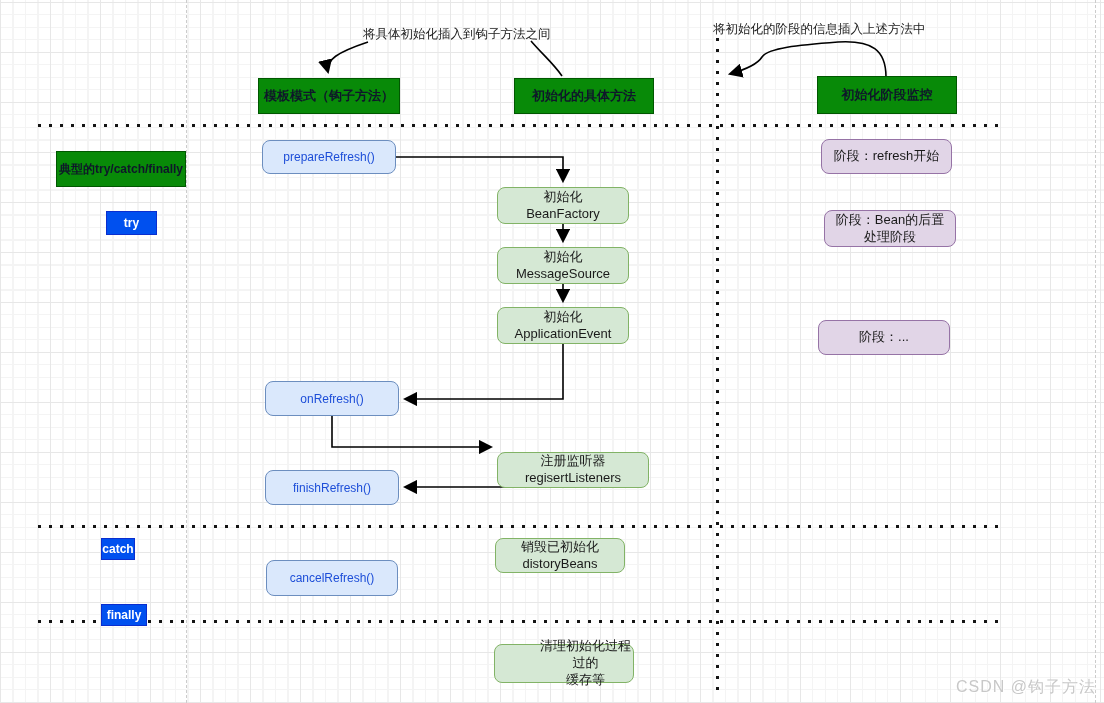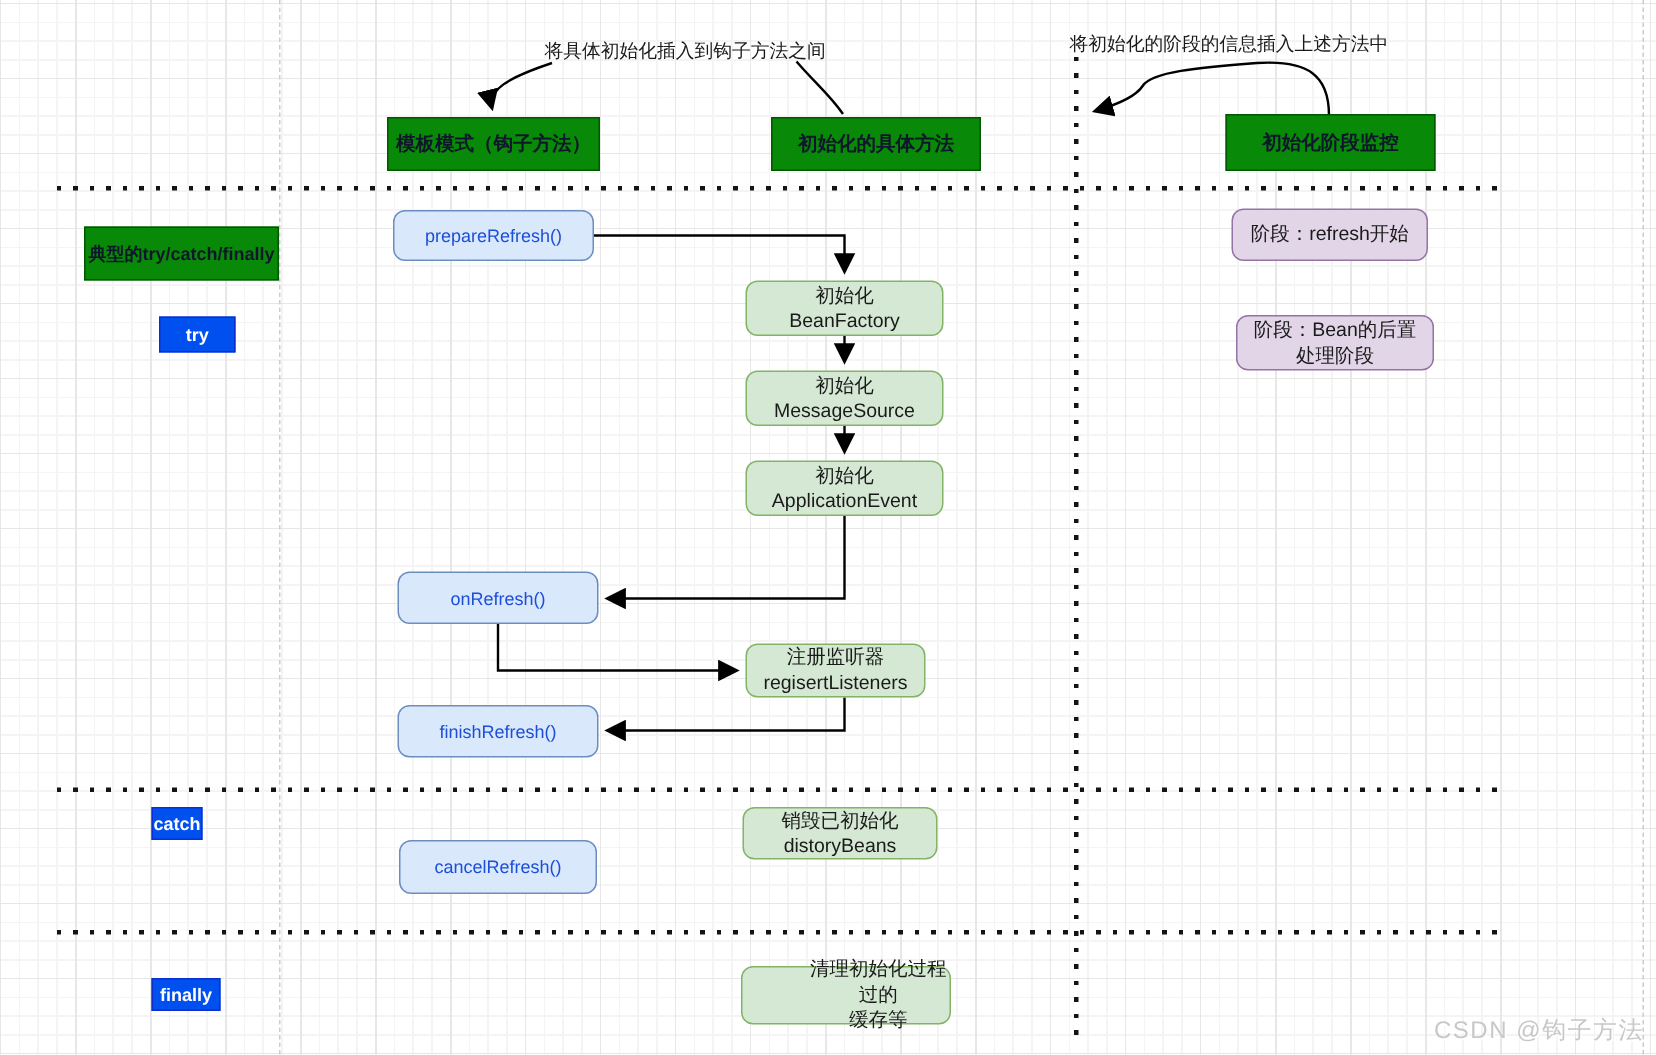--- a/index.html
+++ b/index.html
@@ -65,53 +65,54 @@
   <div class="note" style="left:363px;top:26px;">将具体初始化插入到钩子方法之间</div>
   <div class="note" style="left:713px;top:21px;">将初始化的阶段的信息插入上述方法中</div>
 
   <div class="node hdr" style="left:258px;top:78px;width:142px;height:36px;">模板模式（钩子方法）</div>
   <div class="node hdr" style="left:493px;top:78px;width:140px;height:36px;margin-left:21px;">初始化的具体方法</div>
   <div class="node hdr" style="left:817px;top:76px;width:140px;height:38px;">初始化阶段监控</div>
   <div class="node hdr hdr-sm" style="left:56px;top:151px;width:130px;height:36px;">典型的try/catch/finally</div>
 
   <div class="node kw" style="left:90px;top:211px;width:51px;height:24px;margin-left:16px;">try</div>
   <div class="node kw" style="left:101px;top:538px;width:34px;height:22px;">catch</div>
-  <div class="node kw" style="left:101px;top:652px;width:46px;height:22px;">finally</div>
+  <div class="node kw" style="left:101px;top:604px;width:46px;height:22px;">finally</div>
 
   <div class="node mbox" style="left:262px;top:140px;width:134px;height:34px;">prepareRefresh()</div>
   <div class="node mbox" style="left:265px;top:381px;width:134px;height:35px;">onRefresh()</div>
   <div class="node mbox" style="left:265px;top:470px;width:134px;height:35px;">finishRefresh()</div>
   <div class="node mbox" style="left:266px;top:560px;width:132px;height:36px;">cancelRefresh()</div>
 
   <div class="node gbox" style="left:497px;top:187px;width:132px;height:37px;">
     <div>初始化</div>
     <div>BeanFactory</div>
   </div>
   <div class="node gbox" style="left:497px;top:247px;width:132px;height:37px;">
     <div>初始化</div>
     <div>MessageSource</div>
   </div>
   <div class="node gbox" style="left:497px;top:307px;width:132px;height:37px;">
     <div>初始化</div>
     <div>ApplicationEvent</div>
   </div>
-  <div class="node gbox" style="left:497px;top:429px;width:120px;height:36px;">
+  <div class="node gbox" style="left:497px;top:452px;width:152px;height:36px;">
     <div>注册监听器</div>
     <div>regisertListeners</div>
   </div>
   <div class="node gbox" style="left:495px;top:538px;width:130px;height:35px;">
     <div>销毁已初始化</div>
     <div>distoryBeans</div>
   </div>
   <div class="node gbox" style="left:494px;top:644px;width:140px;height:39px;padding-left:43px;">
     <div>清理初始化过程过的</div>
     <div>缓存等</div>
   </div>
 
   <div class="node pbox" style="left:821px;top:139px;width:131px;height:35px;">阶段：refresh开始</div>
   <div class="node pbox" style="left:824px;top:210px;width:132px;height:37px;">
     <div>阶段：Bean的后置</div>
     <div>处理阶段</div>
   </div>
+  <div class="node pbox" style="left:818px;top:320px;width:132px;height:35px;">阶段：...</div>
 
   <div class="watermark">CSDN @钩子方法</div>
 
 </div>
 
 </body></html>

